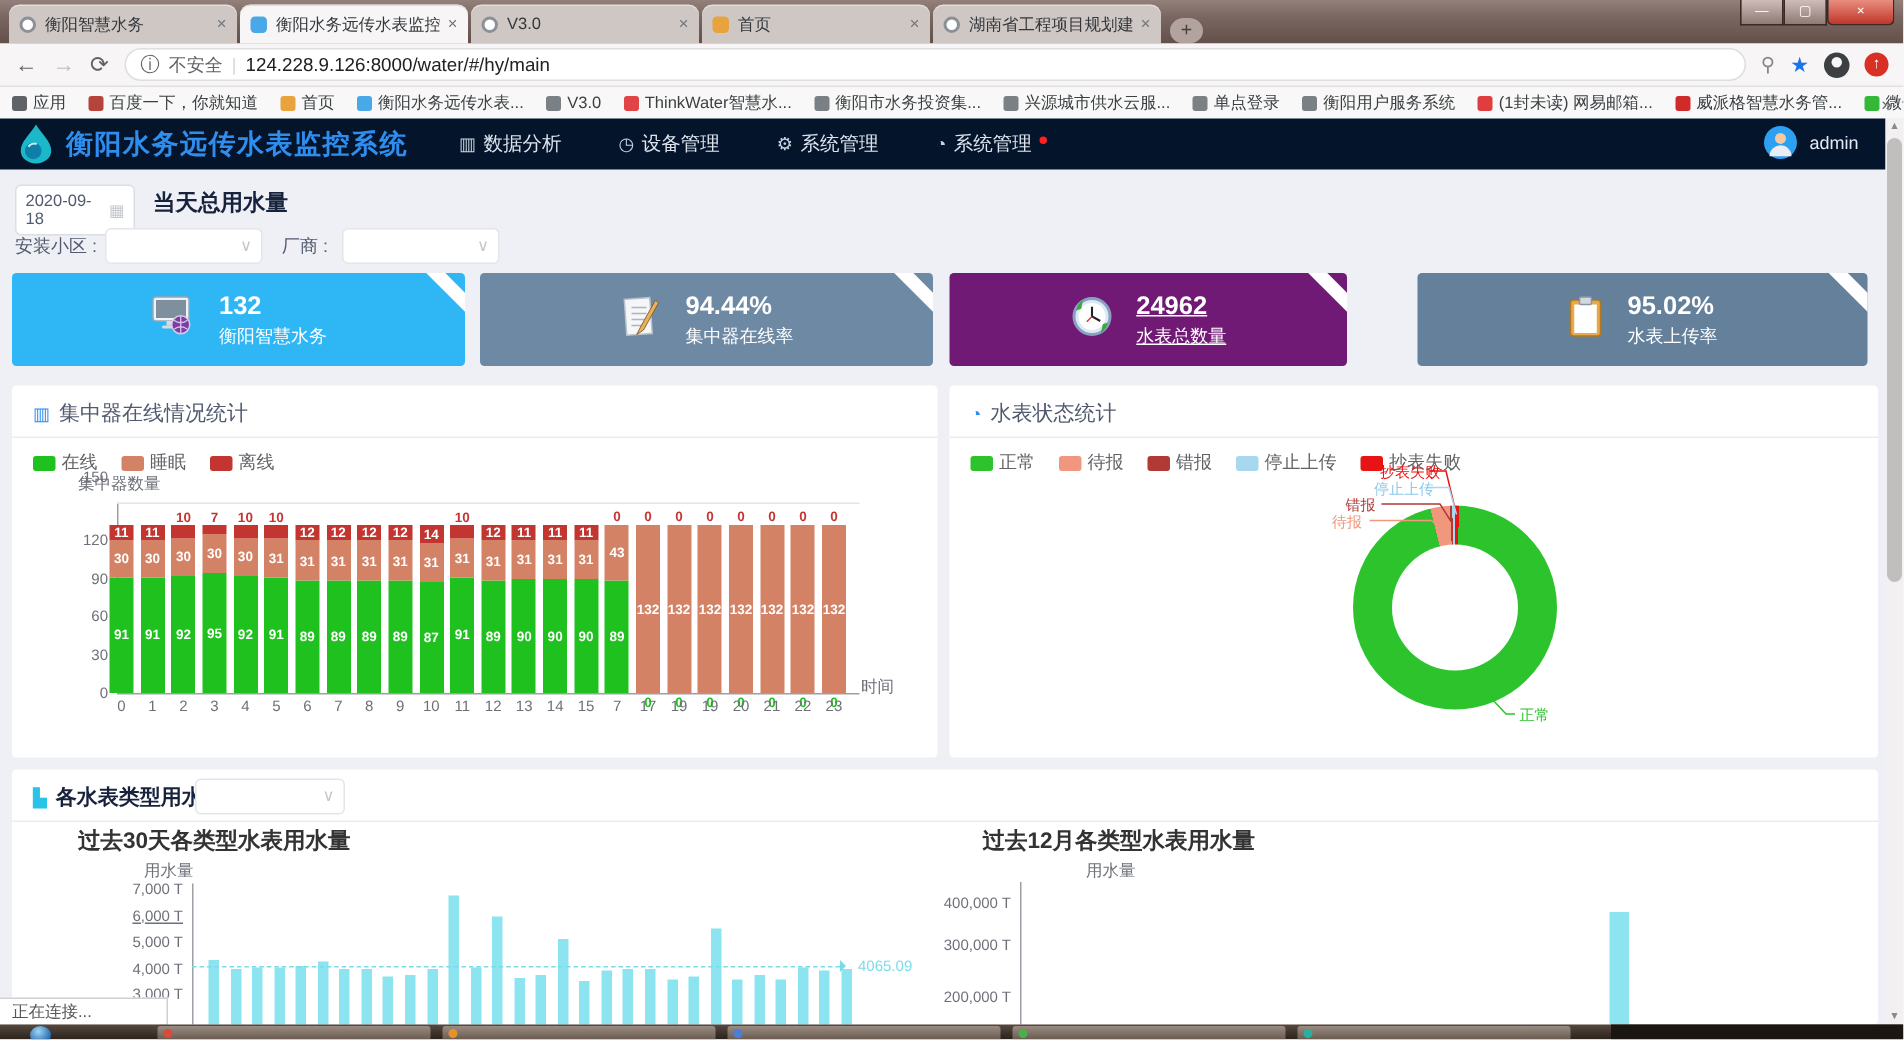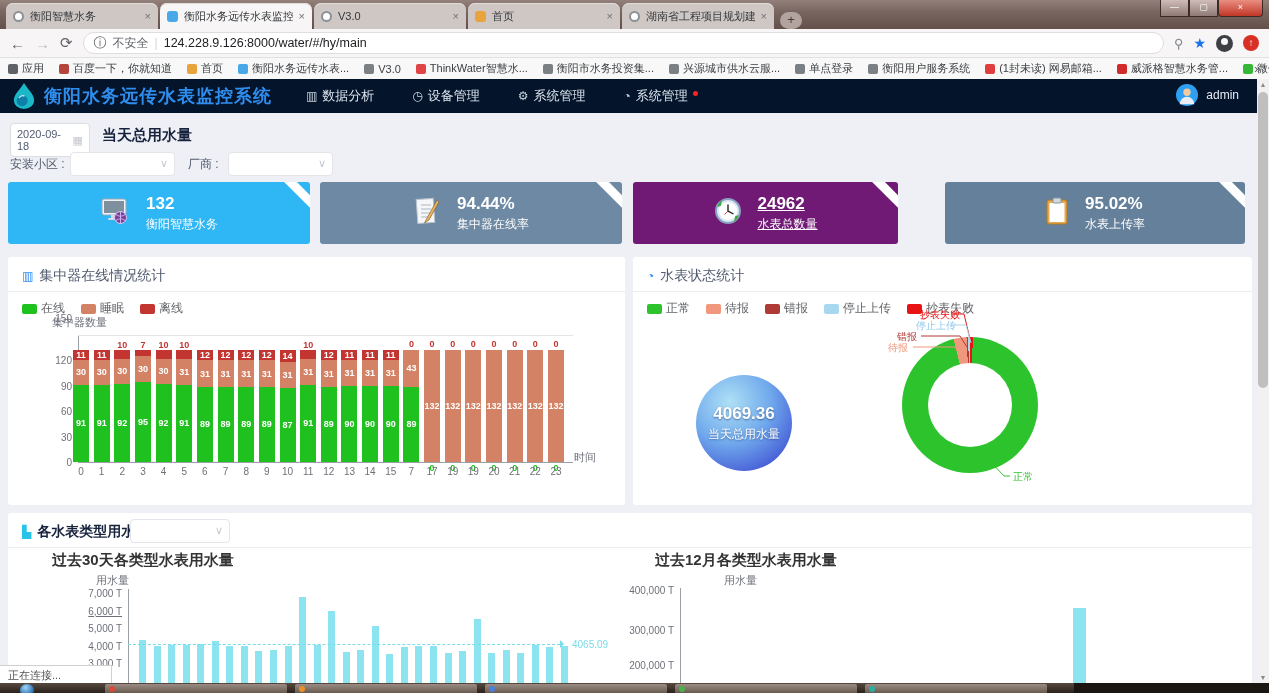--- a/index.html
+++ b/index.html
@@ -553,24 +553,20 @@
         <div class="lg">
           <span class="chip" style="background: rgb(168, 216, 240);"></span>
           <span>停止上传</span>
         </div>
         <div class="lg">
           <span class="chip" style="background: rgb(232, 20, 20);"></span>
           <span>抄表失败</span>
         </div>
       </div>
 
-    <div class="sphere" style="left:63px;top:118px;width:96px;height:96px">
-      <span class="v">4069.36</span>
-      <span class="l">当天总用水量</span>
-    </div>
 
     <div class="donut" id="donut" style="left: 269px; top: 80px; width: 136px; height: 136px; background: conic-gradient(rgb(232, 20, 20) 0deg, rgb(232, 20, 20) 2.5deg, rgb(45, 195, 45) 2.5deg, rgb(45, 195, 45) 346deg, rgb(240, 151, 126) 346deg, rgb(240, 151, 126) 357deg, rgb(176, 58, 53) 357deg, rgb(176, 58, 53) 358.4deg, rgb(168, 216, 240) 358.4deg, rgb(168, 216, 240) 360deg);"></div>
     <svg style="position:absolute;left:0;top:0" width="619" height="248">
       <polyline points="320,57 331,57 337,82" fill="none" stroke="#e81414" stroke-width="1"></polyline>
       <polyline points="318,68 333,68 338,86" fill="none" stroke="#a8d8f0" stroke-width="1"></polyline>
       <polyline points="288,79 327,79 334,90" fill="none" stroke="#b03a35" stroke-width="1"></polyline>
       <polyline points="280,90 321,90 330,96" fill="none" stroke="#f0977e" stroke-width="1"></polyline>
       <polyline points="356,203 371,219 377,219" fill="none" stroke="#2dc32d" stroke-width="1"></polyline>
     </svg>
     <span class="dlabel" style="left:287px;top:51px;color:#e81414">抄表失败</span>
@@ -631,21 +627,21 @@
       <div class="bar" style="left: 480.2px; width: 7px; top: 139.5px; height: 30.5px; background: rgb(139, 228, 240);"></div>
       <div class="bar" style="left: 494.75px; width: 7px; top: 136.875px; height: 33.125px; background: rgb(139, 228, 240);"></div>
       <div class="bar" style="left: 509.3px; width: 7px; top: 139.5px; height: 30.5px; background: rgb(139, 228, 240);"></div>
       <div class="bar" style="left: 523.85px; width: 7px; top: 131.625px; height: 38.375px; background: rgb(139, 228, 240);"></div>
       <div class="bar" style="left: 538.4px; width: 7px; top: 134.25px; height: 35.75px; background: rgb(139, 228, 240);"></div>
       <div class="bar" style="left: 552.95px; width: 7px; top: 133.375px; height: 36.625px; background: rgb(139, 228, 240);"></div>
       <div class="avg-line" style="left: 120px; top: 131.361px; width: 432px;"></div>
       <div class="avg-arrow" style="left: 552px; top: 127.361px;"></div>
       <span class="avg-label" style="position: absolute; left: 564px; top: 126.361px; font-size: 10px; color: rgb(122, 220, 232);">4065.09</span>
       <div class="vaxis" style="left: 672px; top: 75px; height: 95px;"></div>
-      <span class="ytick" style="position: absolute; left: 612px; top: 72px; width: 54px;">400,000 T</span>
+      <span class="ytick" style="position: absolute; left: 612px; top: 84px; width: 54px;">400,000 T</span>
       <span class="ytick" style="position: absolute; left: 612px; top: 111.5px; width: 54px;">300,000 T</span>
       <span class="ytick" style="position: absolute; left: 612px; top: 147px; width: 54px;">200,000 T</span>
       <div class="bar" style="left: 1065px; width: 13px; top: 95.2px; height: 74.8px; background: rgb(139, 228, 240);"></div>
     </div>
 
   <div class="statusbox">正在连接...</div>
 
   <div class="scrollbar">
     <span class="arrow" style="top:2px">▲</span>
     <div class="thumb"></div>

